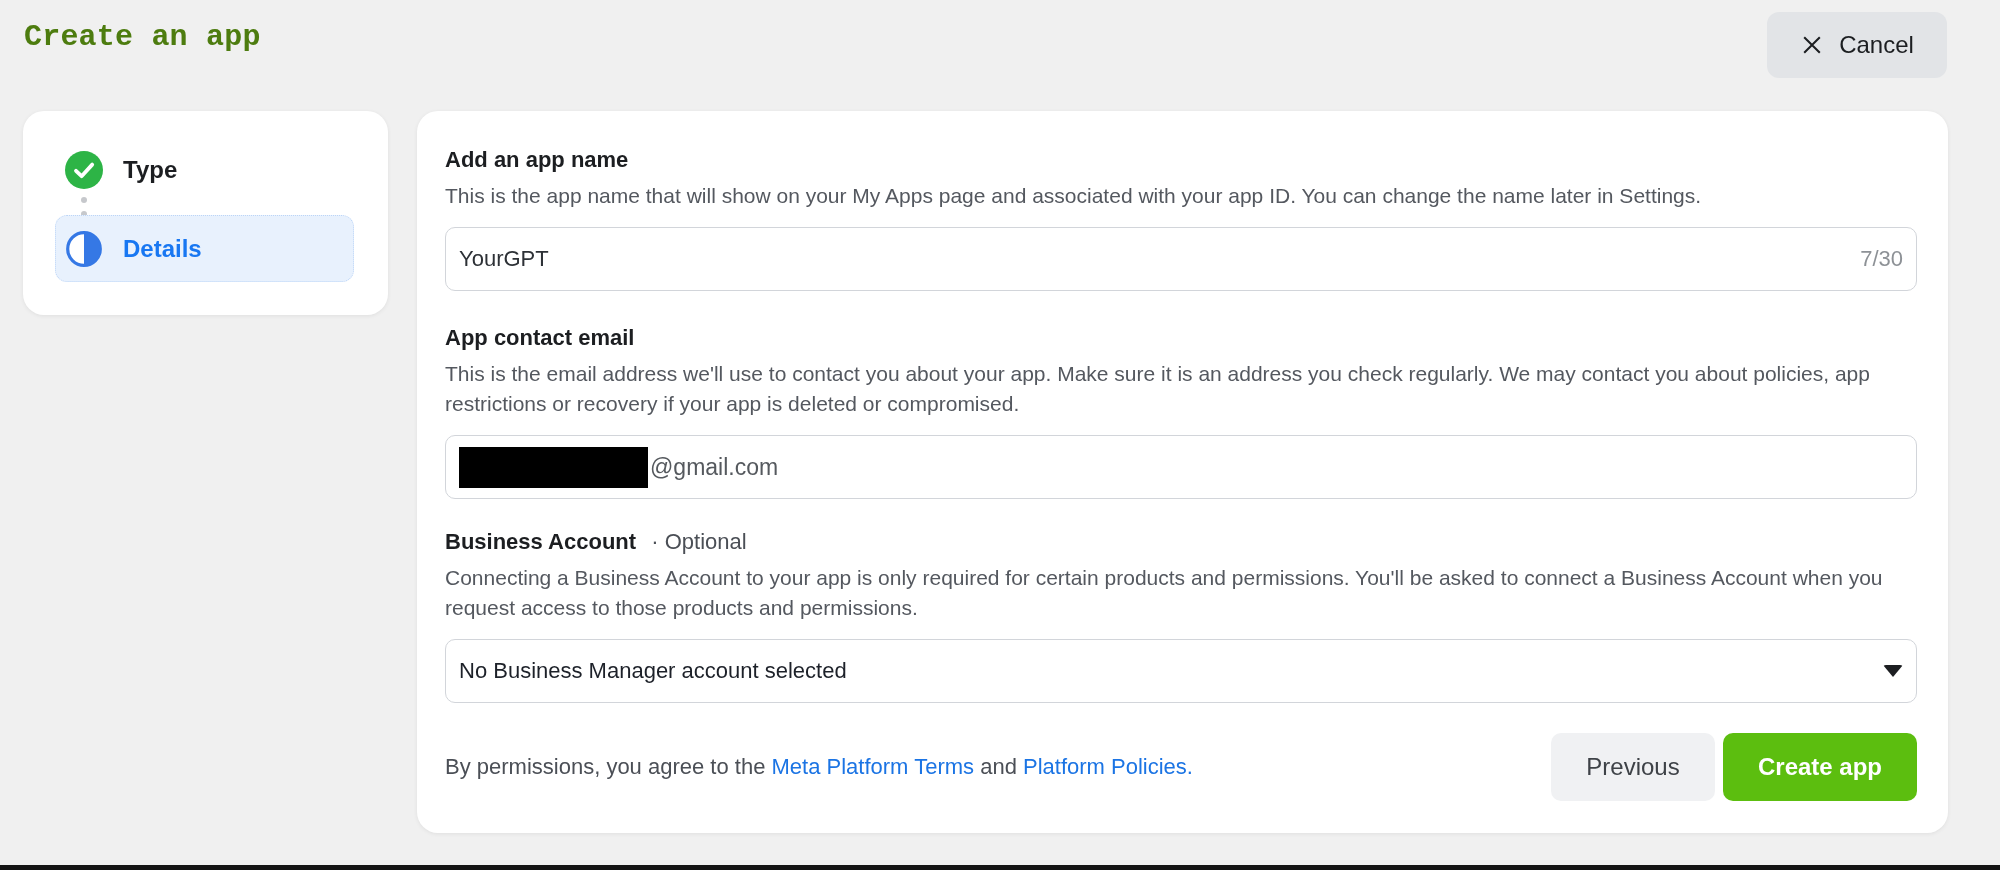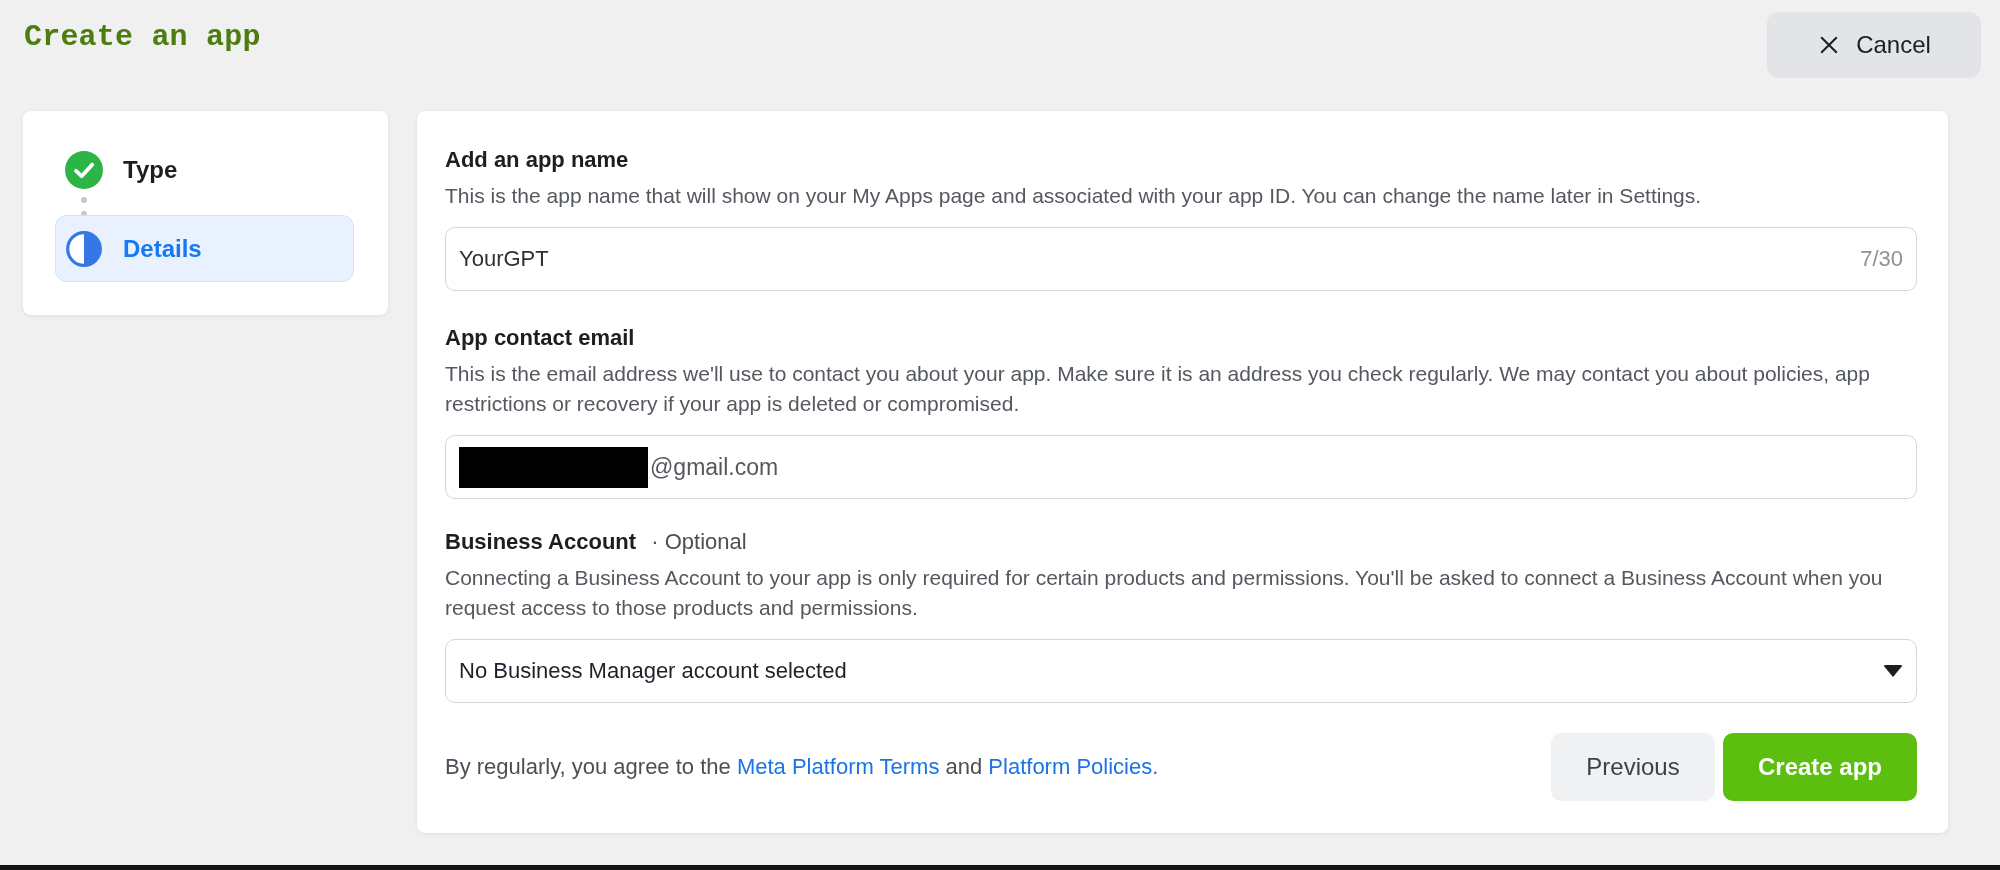--- a/index.html
+++ b/index.html
@@ -11,28 +11,28 @@
     overflow: hidden;
   }
   .page-title {
     position: absolute; left: 24px; top: 20px;
     font-size: 30px; font-weight: bold; color: #4d7c0f;
     letter-spacing: 0.2px;
     font-family: Liberation Mono, monospace;
   }
   .cancel-btn {
     position: absolute; left: 1767px; top: 12px;
-    width: 214px; height: 66px;
+    width: 180px; height: 66px;
     background: #e2e4e7; border: none; border-radius: 12px;
     display: flex; align-items: center; justify-content: center; gap: 15px;
     font-family: "Liberation Sans", sans-serif;
     font-size: 24px; color: #1c1e21; cursor: pointer;
   }
   .card {
-    position: absolute; background: #ffffff; border-radius: 8px;
+    position: absolute; background: #ffffff; border-radius: 21px;
     box-shadow: 0 1px 4px rgba(0,0,0,0.07);
   }
   .sidebar { left: 23px; top: 111px; width: 365px; height: 204px; }
   .step-row {
     display: flex; align-items: center; gap: 20px;
   }
   .step-type { margin: 40px 0 0 42px; }
   .step-icon { width: 38px; height: 38px; flex: 0 0 38px; }
   .step-label { font-size: 24px; font-weight: bold; color: #1c1e21; }
   .dot {
@@ -161,21 +161,21 @@
     <span class="optional">· Optional</span>
   </div>
   <div class="sec-d">Connecting a Business Account to your app is only required for certain products and permissions. You'll be asked to connect a Business Account when you request access to those products and permissions.</div>
   <div class="field field-select">
     <span>No Business Manager account selected</span>
     <span class="caret-down"></span>
   </div>
 
   <div class="footer-row">
     <div class="agree">
-      <span>By regularly, you agree to the </span><a href="#">Meta Platform Terms</a><span> and </span><a href="#">Platform Policies.</a>
+      <span>By permissions, you agree to the </span><a href="#">Meta Platform Terms</a><span> and </span><a href="#">Platform Policies.</a>
     </div>
     <div class="footer-btns">
       <button class="btn-prev">Previous</button>
       <button class="btn-create">Create app</button>
     </div>
   </div>
 
 </div>
 
 <div class="screen-edge"></div>

